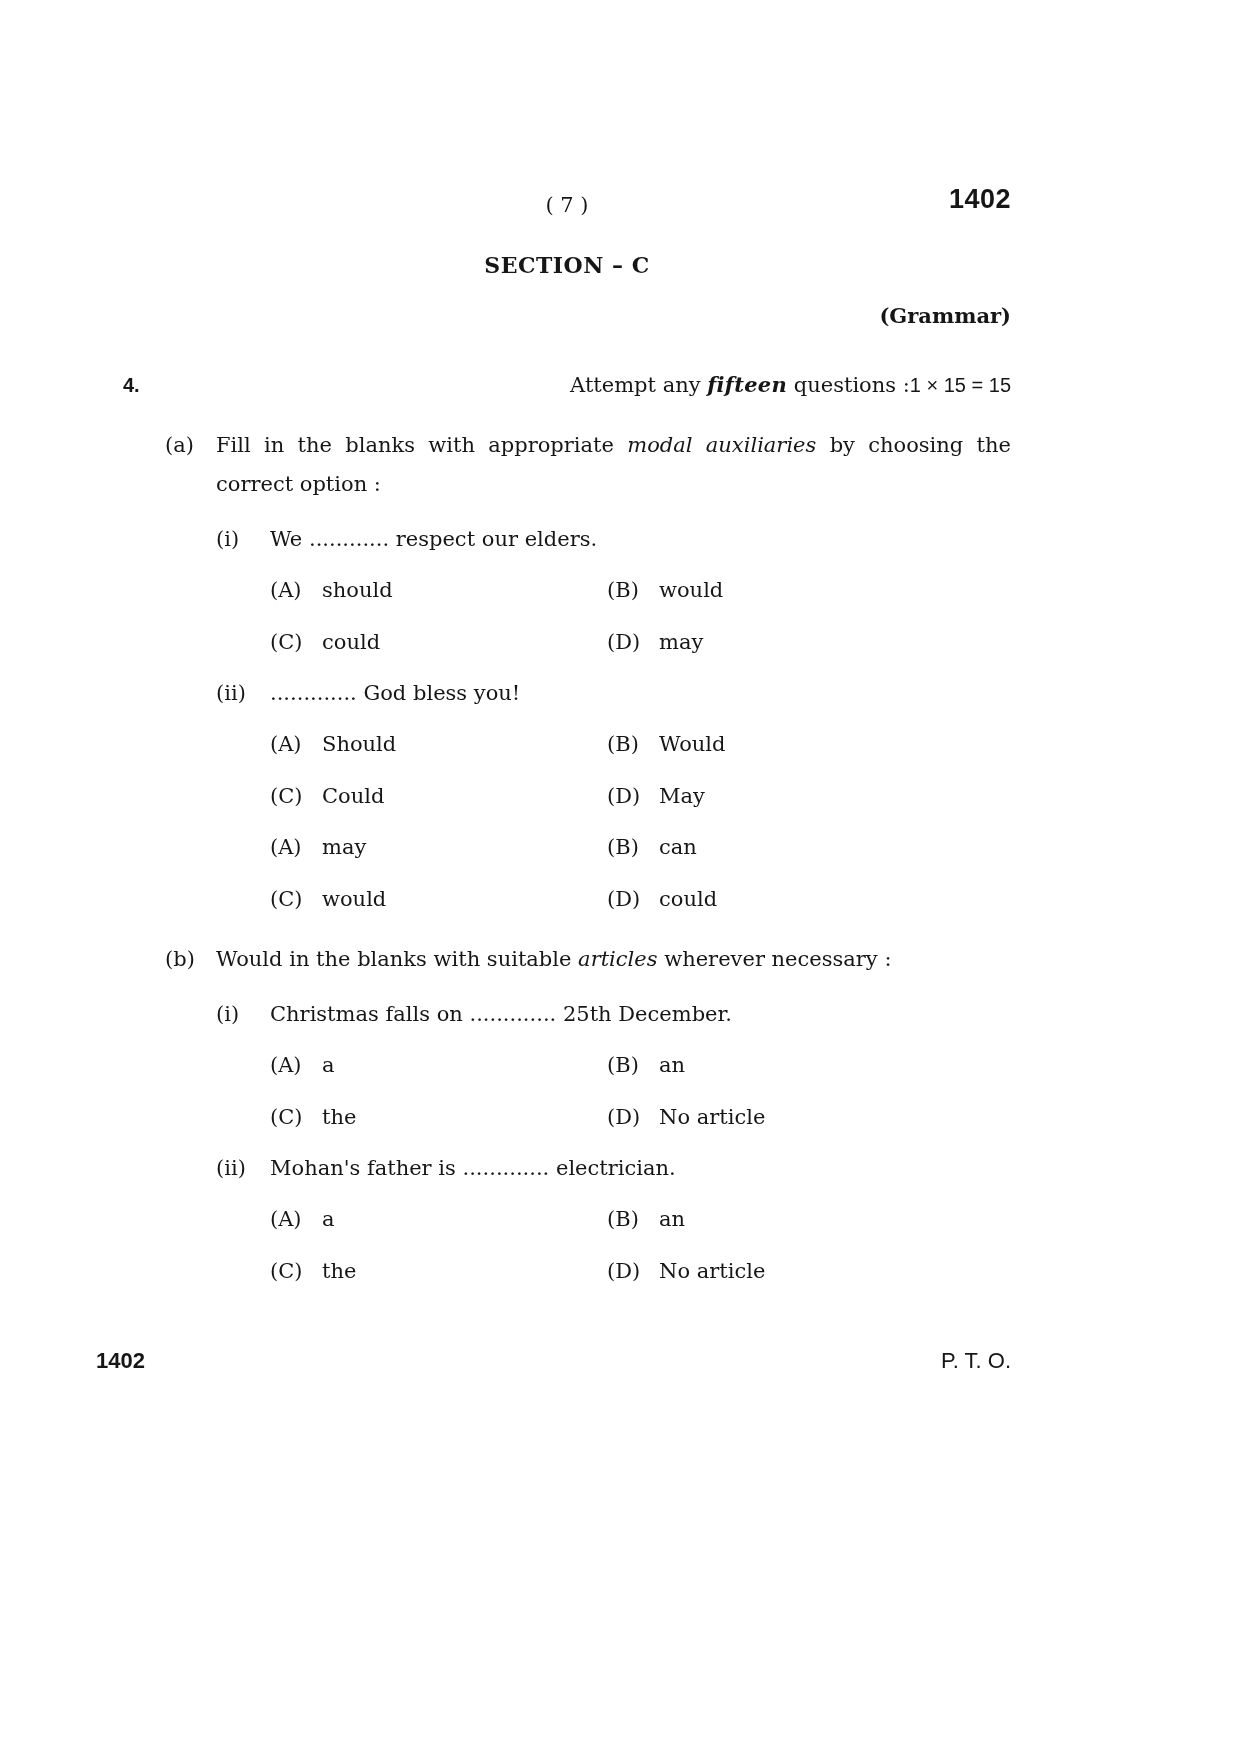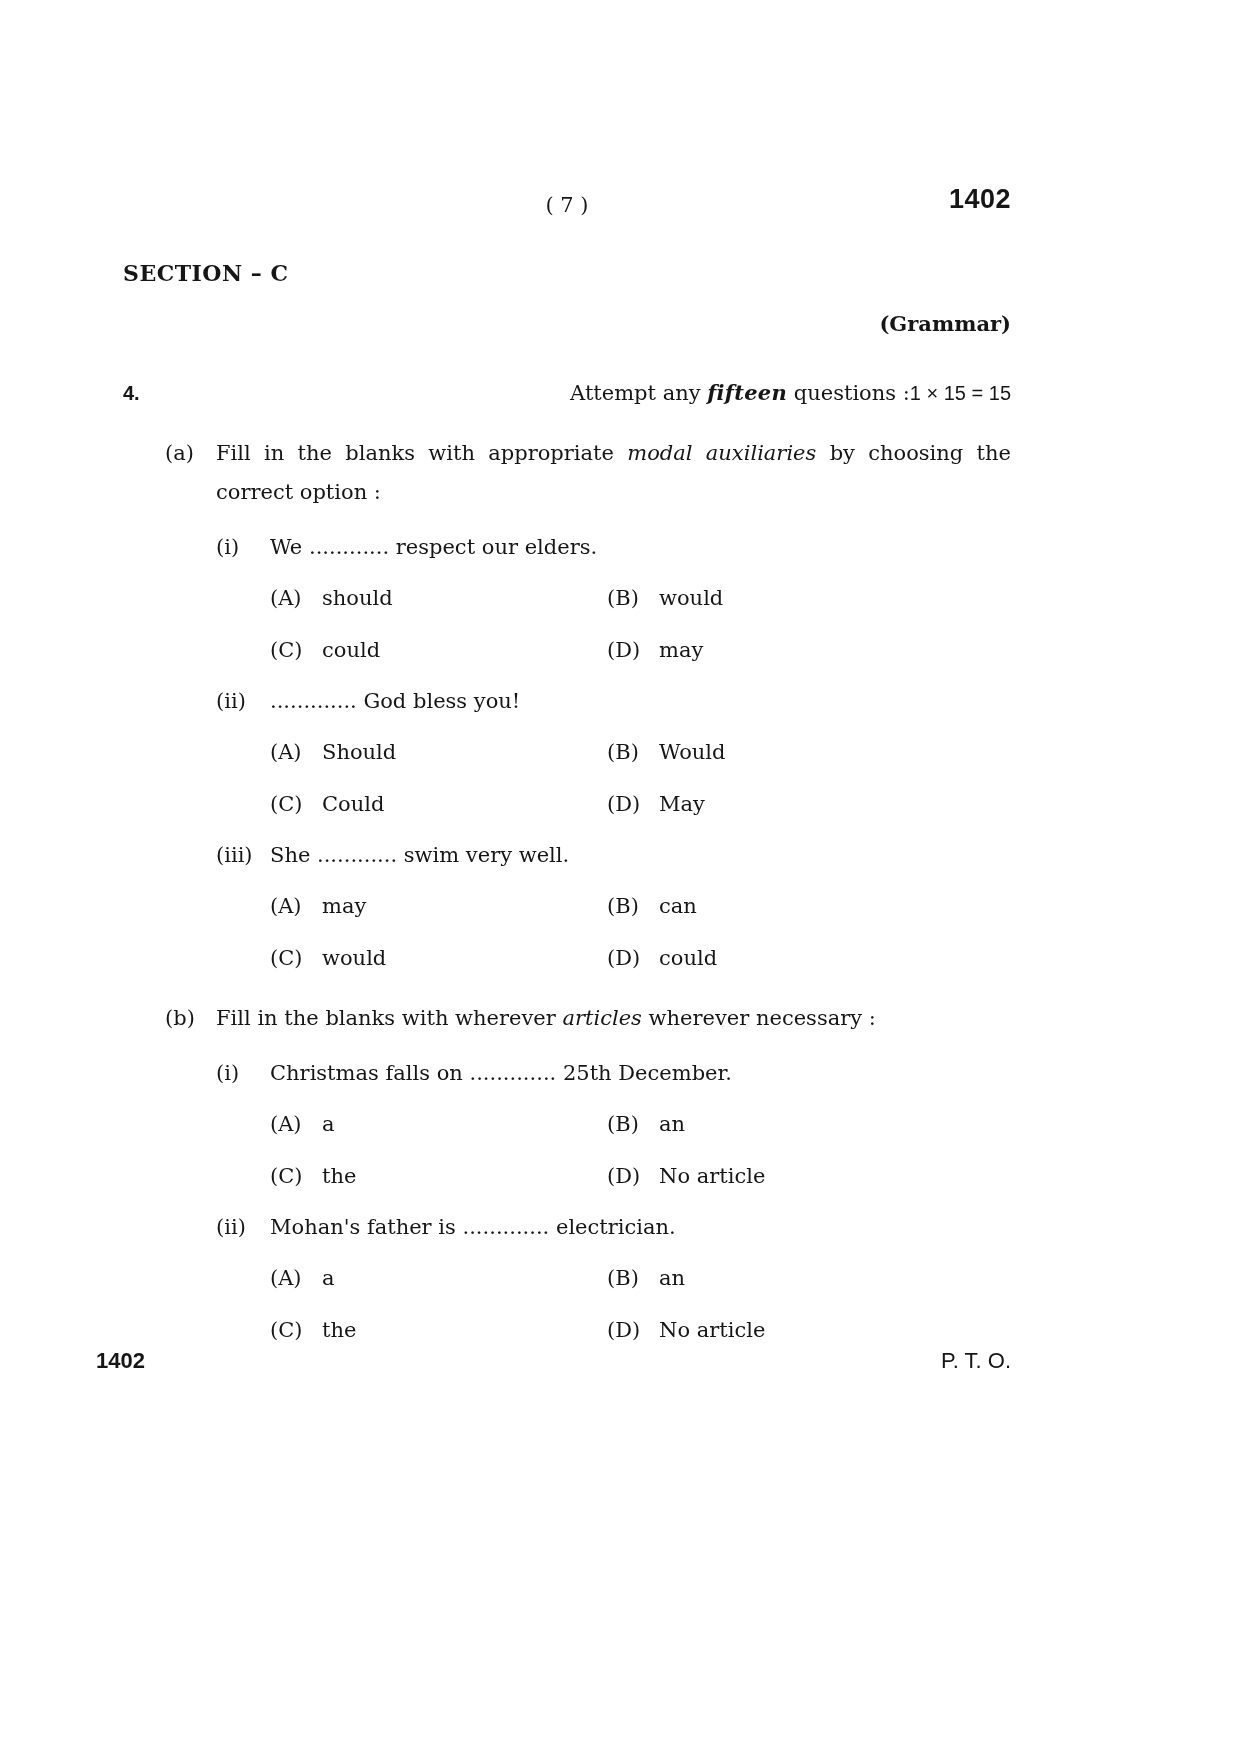--- a/index.html
+++ b/index.html
@@ -21,22 +21,22 @@
     width: 888px;
   }
   .header { position: relative; height: 34px; line-height: 31px; }
   .page-num { position: absolute; left: 0; right: 0; text-align: center; }
   .paper-code-top {
     position: absolute; right: 0; top: -6px;
     font-family: "Liberation Sans", sans-serif;
     font-weight: 700; font-size: 27px; letter-spacing: 0.5px;
   }
   .section-title {
-    font-weight: 700; font-size: 22px;
-    margin-top: 34px; line-height: 31px; letter-spacing: 0.5px;
+    text-align: center; font-weight: 700; font-size: 22px;
+    margin-top: 26px; line-height: 31px; letter-spacing: 0.5px;
   }
   .section-subtitle {
     text-align: right; font-weight: 700; font-size: 21px;
     margin-top: 19px; line-height: 31px;
   }
   .q-row { display: flex; align-items: baseline; margin-top: 29px; line-height: 31px; }
   .q-num {
     width: 42px; flex-shrink: 0;
     font-family: "Liberation Sans", sans-serif; font-weight: 700; font-size: 20px;
   }
@@ -112,38 +112,34 @@
       <span class="opt-label">(A)</span>
       <span class="opt-text">Should</span>
       <span class="opt-label">(B)</span>
       <span class="opt-text">Would</span>
       <span class="opt-label">(C)</span>
       <span class="opt-text">Could</span>
       <span class="opt-label">(D)</span>
       <span class="opt-text">May</span>
     </div>
 
-    <div class="sub-row">
-      <span class="sub-label">(iii)</span>
-      <span class="sub-text">She ............ swim very well.</span>
-    </div>
     <div class="options">
       <span class="opt-label">(A)</span>
       <span class="opt-text">may</span>
       <span class="opt-label">(B)</span>
       <span class="opt-text">can</span>
       <span class="opt-label">(C)</span>
       <span class="opt-text">would</span>
       <span class="opt-label">(D)</span>
       <span class="opt-text">could</span>
     </div>
 
     <div class="part-row">
       <span class="part-label">(b)</span>
-      <span class="part-text"><span>Fill in the blanks with wherever </span><i>articles</i><span> wherever necessary :</span></span>
+      <span class="part-text"><span>Would in the blanks with suitable </span><i>articles</i><span> wherever necessary :</span></span>
     </div>
 
     <div class="sub-row">
       <span class="sub-label">(i)</span>
       <span class="sub-text">Christmas falls on ............. 25th December.</span>
     </div>
     <div class="options">
       <span class="opt-label">(A)</span>
       <span class="opt-text">a</span>
       <span class="opt-label">(B)</span>

